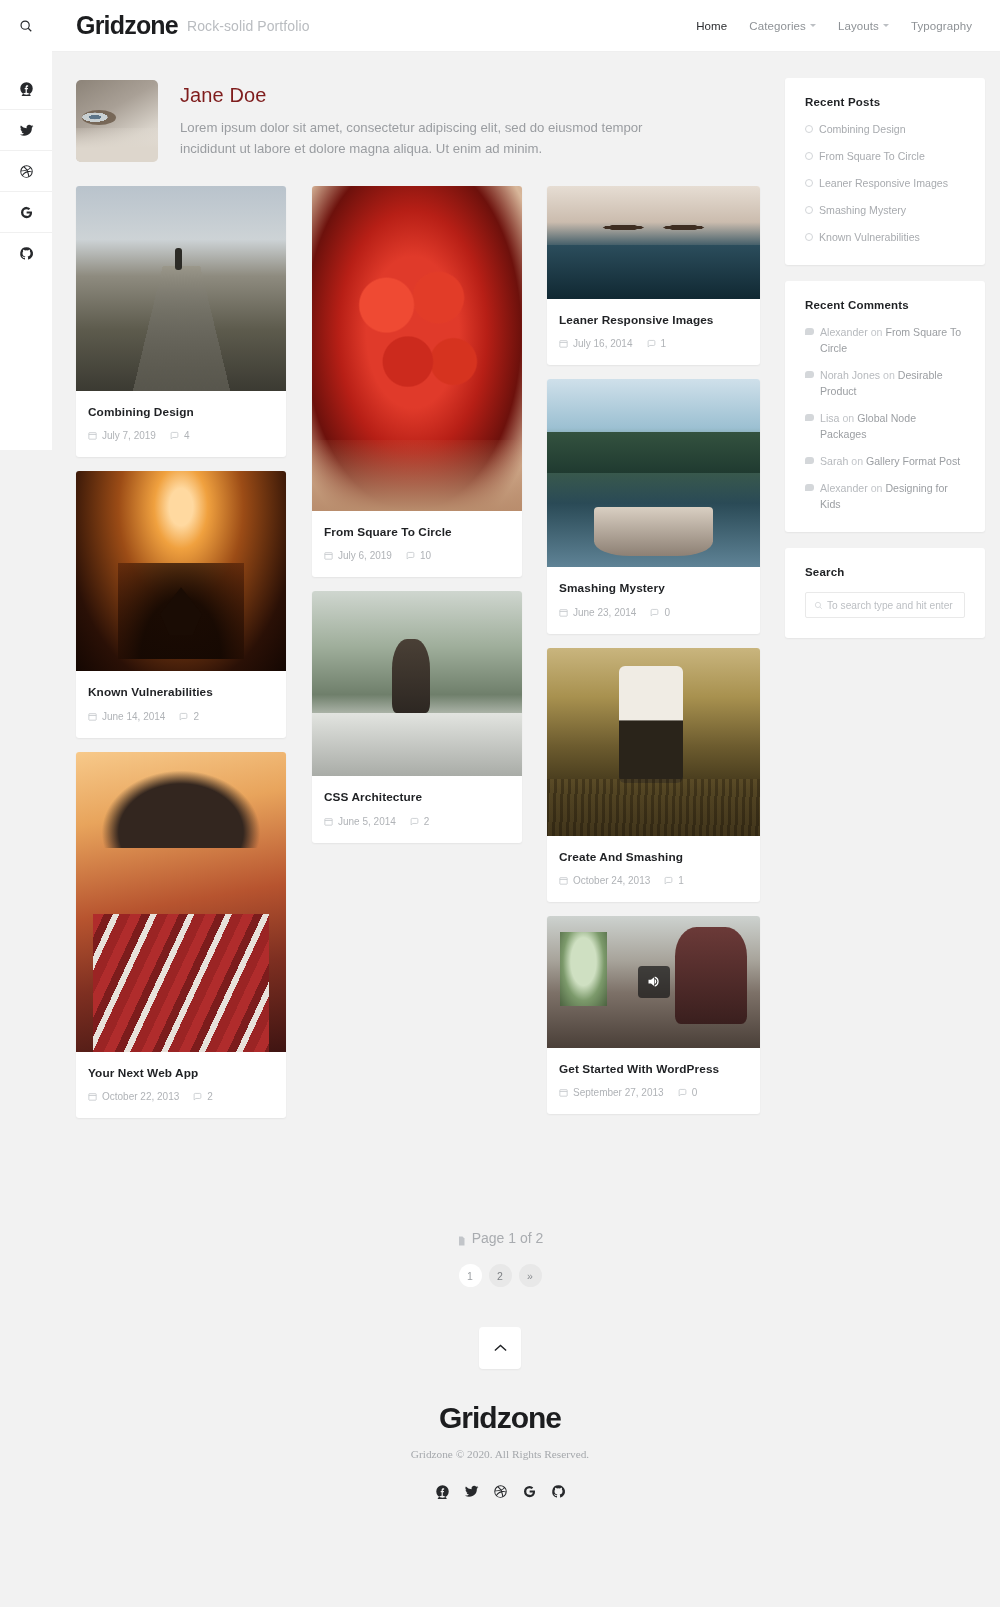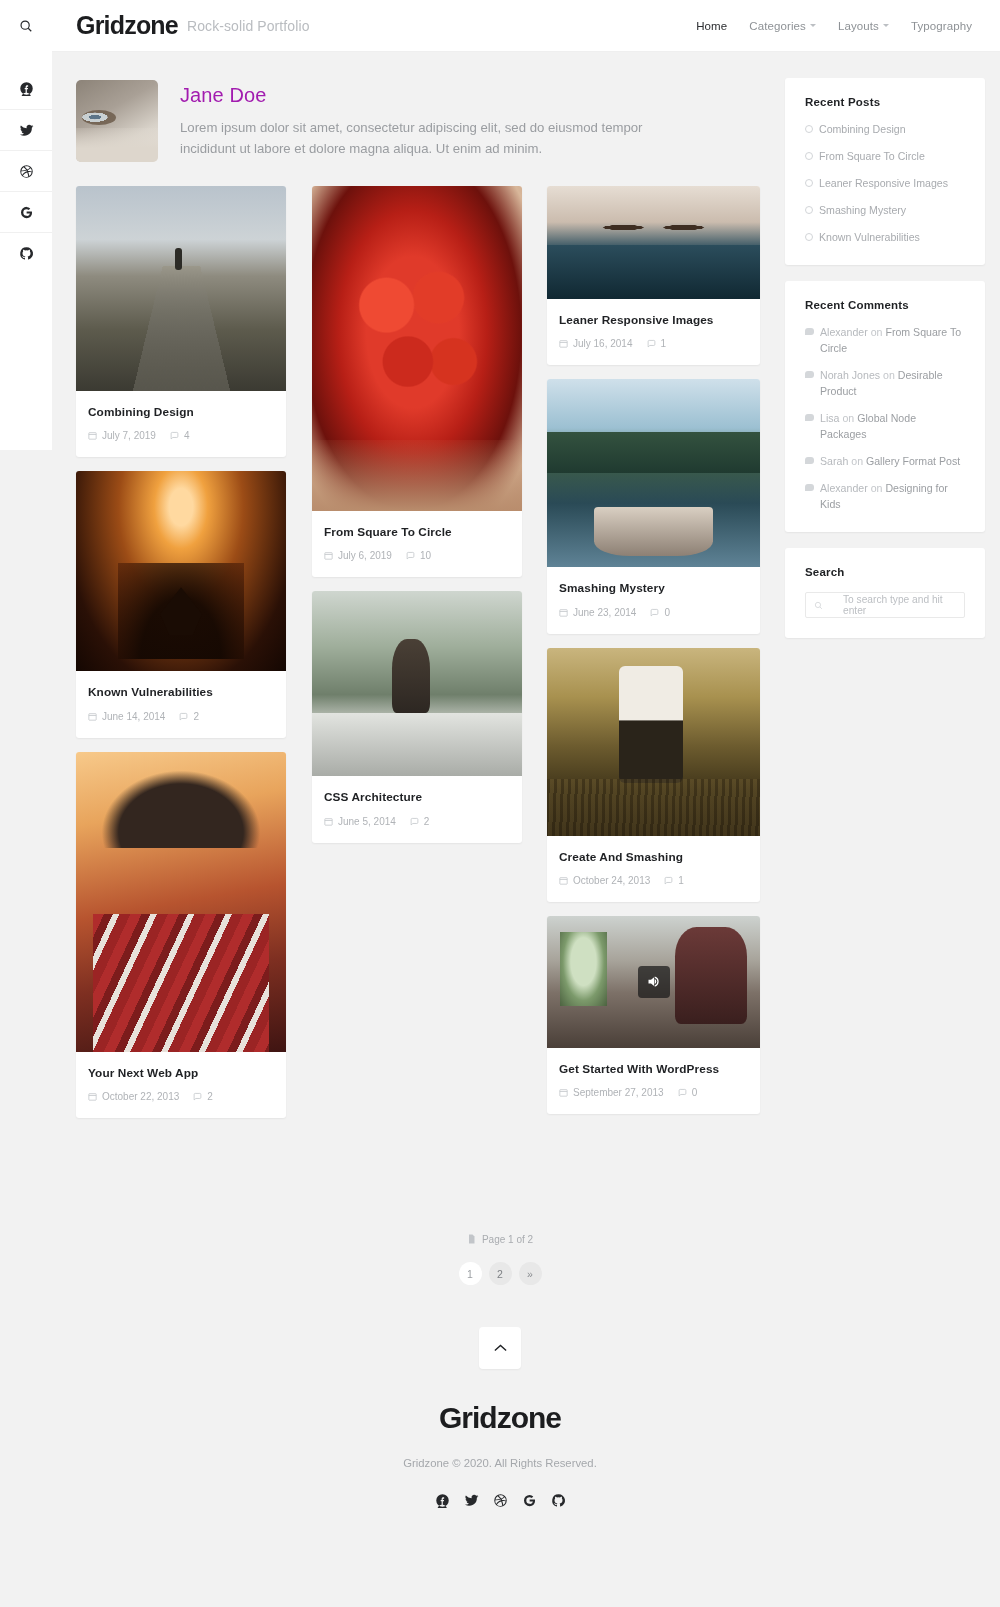--- a/index.html
+++ b/index.html
@@ -75,21 +75,21 @@
   }
   #author-avatar::before {
     content:""; position:absolute; left:6px; top:30px; width:34px; height:15px;
     background: radial-gradient(ellipse at 38% 48%, #4f6d86 0 20%, #cfd9dd 21% 42%, #6d5c4b 43% 100%);
     border-radius: 50%; opacity: .85;
   }
   #author-avatar::after {
     content:""; position:absolute; left:0; bottom:0; width:100%; height:34px;
     background: linear-gradient(180deg, rgba(226,220,211,.2), #ddd6cc 60%);
   }
-  #author-name { font-size: 20px; color: #a21caf; font-weight: normal; letter-spacing: .1px; margin-top: 4px; }
+  #author-name { font-size: 20px; color: #7f1d1d; font-weight: normal; letter-spacing: .1px; margin-top: 4px; }
   #author-desc { font-size: 13.2px; line-height: 1.62; color: #9a9da1; margin-top: 10px; max-width: 470px; }
 
   
   #grid { position: absolute; left: 76px; top: 134px; width: 684px; }
   .grid-col { position: absolute; top: 0; width: 210px; }
   #col-1 { left: 0; }
   #col-2 { left: 236px; width: 210px; }
   #col-3 { left: 471px; width: 213px; }
 
   .post-card {
@@ -199,43 +199,43 @@
   .widget-list li:last-child { margin-bottom: 0; }
   .bullet-circle { width: 8px; height: 8px; border-radius: 50%; border: 1.4px solid #d2d5d8;
                    flex: 0 0 8px; margin-top: 3px; }
   .bullet-comment { width: 9px; height: 7px; border-radius: 3px 3px 3px 0; background:#d4d7da;
                     flex: 0 0 9px; margin-top: 3px; }
   .cmt-author { color:#b6b9bd; }
   .cmt-on { color:#c4c7cb; }
   .cmt-post { color:#9b9ea2; }
   #search-field {
     width: 100%; height: 26px; border: 1px solid #e9e9e9; border-radius: 2px;
-    display: flex; align-items: center; gap: 20px; padding: 0 8px;
+    display: flex; align-items: center; gap: 4px; padding: 0 8px;
   }
   #search-field svg { width: 9px; height: 9px; fill:none; stroke:#c4c7cb; stroke-width:1.6; flex:0 0 9px; }
   #search-input-text { font-size: 10.2px; color: #bcbfc3; }
 
   
   #pagination-area { position: absolute; left: 0; top: 1178px; width: 1000px; text-align: center; }
-  #page-indicator { font-size: 10px; color:#a9acb0; display:inline-flex; align-items:center; gap:6px; }
+  #page-indicator { font-size: 14px; color:#a9acb0; display:inline-flex; align-items:flex-end; gap:6px; }
   #page-indicator svg { width: 9px; height: 10px; fill: #c2c5c9; }
   #pager { margin-top: 14px; display:flex; justify-content:center; gap: 7px; }
   .pager-btn { width: 23px; height: 23px; border-radius: 50%; display:flex; align-items:center;
                justify-content:center; font-size: 10.5px; color:#9b9ea2; background:#fff; }
   .pager-btn.current { background:#e8e8e8; color:#7d8084; }
   .pager-btn.next { background:#e8e8e8; color:#8a8d91; }
 
   
   #footer { position: absolute; left:0; top:1275px; width:1000px; text-align:center; }
   #back-to-top { width: 42px; height: 42px; background:#fff; border-radius:4px; margin: 0 auto;
                  display:flex; align-items:center; justify-content:center;
                  box-shadow:0 1px 2px rgba(0,0,0,.05); }
   #back-to-top svg { width: 15px; height: 10px; fill:none; stroke:#1f2124; stroke-width:2.2; }
   #footer-logo { font-size: 30px; font-weight: bold; color:#1c1d1f; letter-spacing:-1px; margin-top: 32px; }
-  #footer-copy { margin-top: 19px; font-size: 11.3px; color:#a5a8ac; line-height: 1.65; }
+  #footer-copy { margin-top: 10px; font-size: 11.3px; color:#a5a8ac; line-height: 1.65; font-family: Liberation Serif, serif; }
   #footer-copy a { color:#8d9094; text-decoration: none; }
   #footer-social { margin-top: 20px; display:flex; justify-content:center; gap: 14px; }
   #footer-social svg { width: 15px; height: 15px; fill:#27292c; }
 </style>
 </head>
 <body>
 
 <div id="social-rail">
   <div class="rail-search">
     <svg viewBox="0 0 24 24">

